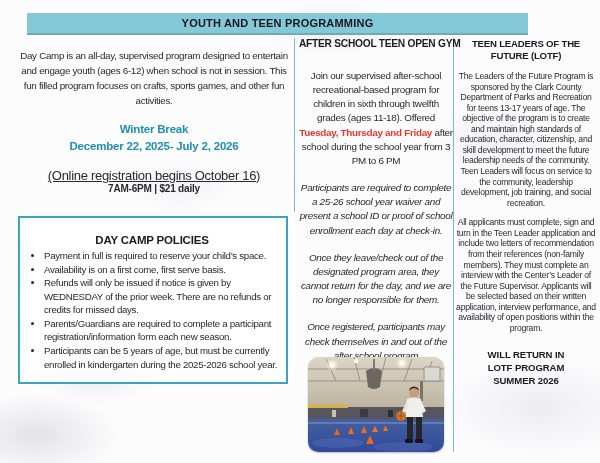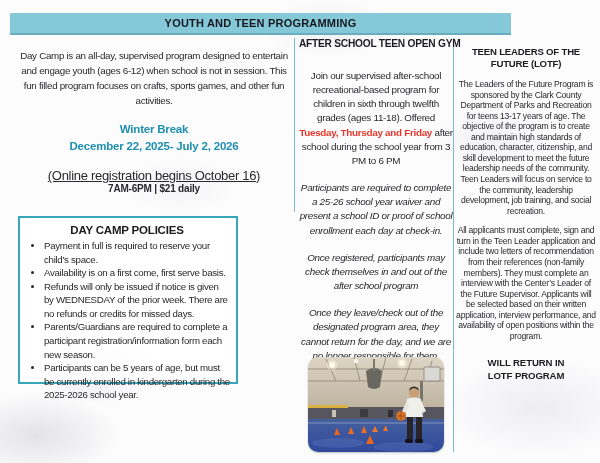--- a/index.html
+++ b/index.html
@@ -9,41 +9,41 @@
     background:
       radial-gradient(ellipse 120px 60px at 6% 94%, #e3e3e6 0%, transparent 70%),
       radial-gradient(ellipse 90px 50px at 16% 80%, #ececef 0%, transparent 70%),
       radial-gradient(ellipse 140px 70px at 90% 88%, #ededf0 0%, transparent 70%),
       radial-gradient(ellipse 100px 40px at 55% 6%, #efeff1 0%, transparent 70%),
       radial-gradient(ellipse 80px 40px at 30% 40%, #f3f3f5 0%, transparent 70%),
       radial-gradient(ellipse 90px 45px at 82% 30%, #f1f1f3 0%, transparent 70%),
       #fcfcfd;
   }
   .banner{
-    position:absolute;left:10px;top:13px;width:501px;height:20px;
+    position:absolute;left:27px;top:13px;width:501px;height:20px;
     background:#85c8d7;border-bottom:2px solid #66aebf;
     display:flex;align-items:center;justify-content:center;
   }
   .banner span{font-weight:bold;font-size:11px;letter-spacing:.2px;color:#17171f;}
   .col{position:absolute;text-align:center;}
   .col-left{left:14px;top:40px;width:280px;}
   .col-mid{left:299px;top:38px;width:154px;}
-  .col-right{left:456px;top:46px;width:140px;}
+  .col-right{left:456px;top:38px;width:140px;}
   h2{margin:0;font-size:11.5px;color:#1c1b20;letter-spacing:-.2px;}
   .col-mid h2{font-size:10.2px;white-space:nowrap;letter-spacing:-.25px;}
   .col-right h2{font-size:9.6px;line-height:1.25;}
   .p{margin:0;letter-spacing:-.3px;}
   .col-left .p{font-size:9.8px;line-height:1.52;margin-top:9px;}
   .session{margin-top:12px;font-weight:bold;color:#1e8fae;font-size:11.5px;line-height:1.5;letter-spacing:-.2px;}
   .session .dates{font-size:11.5px;}
   .regnote{font-size:13px;letter-spacing:-.3px;margin-top:13px;text-decoration:underline;}
   .hours{font-size:10px;font-weight:bold;letter-spacing:-.2px;}
   .policies{
-    position:absolute;left:18px;top:216px;width:220px;height:168px;box-sizing:border-box;
-    border:2px solid #3aa6bc;background:rgba(255,255,255,.8);padding:4px 6px 4px 4px;
+    position:absolute;left:18px;top:216px;width:270px;height:168px;box-sizing:border-box;
+    border:2px solid #3aa6bc;background:rgba(255,255,255,.8);padding:14px 6px 4px 4px;
   }
   .policies h2{text-align:center;font-size:11.5px;margin:2px 0 3px 0;}
   .policies ul{margin:0;padding:0 0 0 20px;text-align:left;}
   .policies li{font-size:9.7px;line-height:1.4;letter-spacing:-.3px;margin:0;}
   .col-mid .p{font-size:9.9px;line-height:1.43;}
   .col-mid .p + .p{margin-top:13px;font-style:italic;}
   .red{color:#e8372c;font-weight:bold;}
   .col-right .p{font-size:8.6px;line-height:1.23;letter-spacing:-.25px;margin-top:9px;}
   .lotf-footer{font-weight:bold;font-size:9.6px;line-height:1.35;margin-top:16px;color:#1c1b20;letter-spacing:-.1px;}
   .vdivider{position:absolute;width:1px;background:#79bccb;}
@@ -85,22 +85,22 @@
       <li>Refunds will only be issued if notice is given by WEDNESDAY of the prior week. There are no refunds or credits for missed days.</li>
       <li>Parents/Guardians are required to complete a participant registration/information form each new season.</li>
       <li>Participants can be 5 years of age, but must be currently enrolled in kindergarten during the 2025-2026 school year.</li>
     </ul>
   </div>
 
   <div class="col col-mid">
     <h2>AFTER SCHOOL TEEN OPEN GYM</h2>
     <p class="p" style="margin-top:20px;"><span>Join our supervised after-school recreational-based program for children in sixth through twelfth grades (ages 11-18). Offered </span><span class="red">Tuesday, Thursday and Friday</span><span> after school during the school year from 3 PM to 6 PM</span></p>
     <p class="p">Participants are required to complete a 25-26 school year waiver and present a school ID or proof of school enrollment each day at check-in.</p>
+    <p class="p">Once they leave/check out of the designated program area, they cannot return for the day, and we are no longer responsible for them.</p>
     <p class="p">Once registered, participants may check themselves in and out of the after school program</p>
-    <p class="p">Once they leave/check out of the designated program area, they cannot return for the day, and we are no longer responsible for them.</p>
   </div>
 
   <div class="photo">
     <svg viewBox="0 0 136 95" preserveAspectRatio="none">
       <defs>
         <linearGradient id="wall" x1="0" y1="0" x2="0" y2="1">
           <stop offset="0" stop-color="#ddd5c6"></stop>
             <stop offset="1" stop-color="#b7ac97"></stop>
         </linearGradient>
         <linearGradient id="floor" x1="0" y1="0" x2="0" y2="1">
@@ -159,16 +159,17 @@
     </svg>
   </div>
 
   <div class="col col-right">
     <h2>TEEN LEADERS OF THE FUTURE (LOTF)</h2>
     <p class="p">The Leaders of the Future Program is sponsored by the Clark County Department of Parks and Recreation for teens 13-17 years of age. The objective of the program is to create and maintain high standards of education, character, citizenship, and skill development to meet the future leadership needs of the community. Teen Leaders will focus on service to the community, leadership development, job training, and social recreation.</p>
     <p class="p">All applicants must complete, sign and turn in the Teen Leader application and include two letters of recommendation from their references (non-family members). They must complete an interview with the Center’s Leader of the Future Supervisor. Applicants will be selected based on their written application, interview performance, and availability of open positions within the program.</p>
     <div class="lotf-footer">
       <div>WILL RETURN IN</div>
       <div>LOTF PROGRAM</div>
+      <div>SUMMER 2026</div>
     </div>
   </div>
 
 </div>
 
 </body></html>

